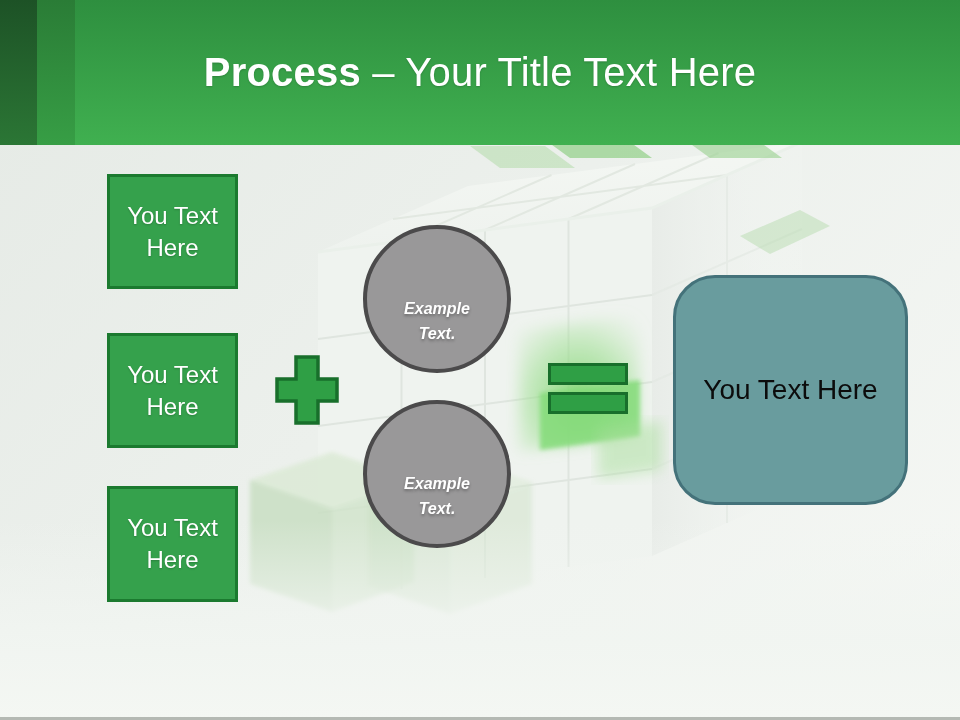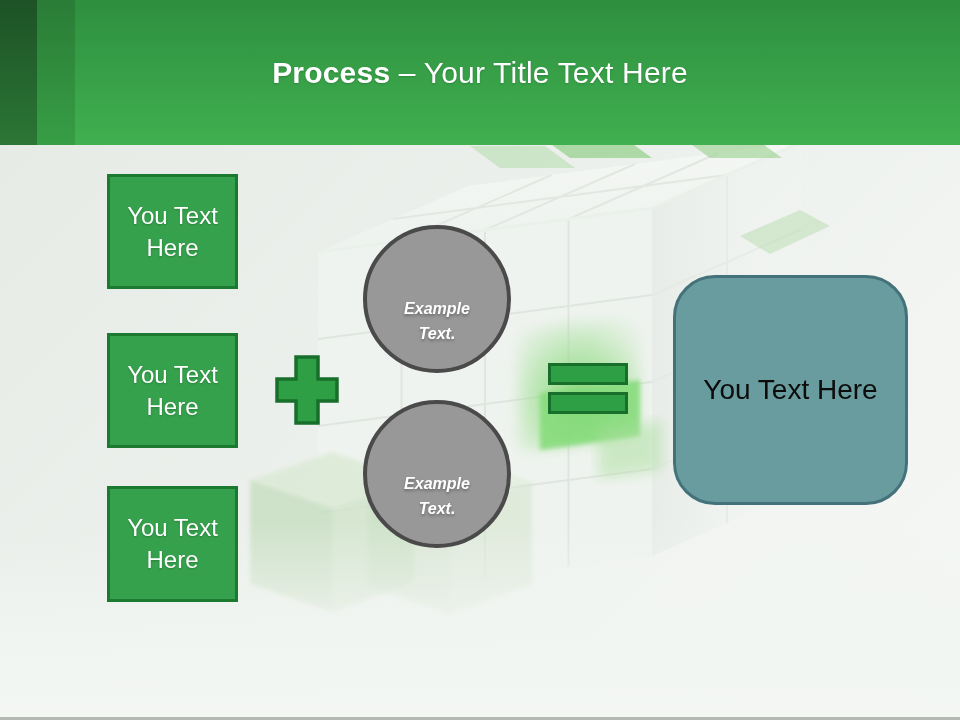--- a/index.html
+++ b/index.html
@@ -11,21 +11,21 @@
   
   .header{
     position:absolute;left:0;top:0;width:960px;height:145px;
     background:linear-gradient(180deg,var(--header-top,#2e8f3f) 0%,var(--header-bottom,#40b050) 100%);
     display:flex;align-items:center;justify-content:center;
   }
   .stripe{position:absolute;top:0;height:145px;}
   .s1{left:0;width:37px;background:linear-gradient(180deg,#1d5226 0%,#2b7635 100%);}
   .s2{left:37px;width:38px;background:linear-gradient(180deg,#2a7c36 0%,#379e45 100%);}
   .title{
-    margin:0;padding:0;color:#ffffff;font-size:30px;font-weight:400;
+    margin:0;padding:0;color:#ffffff;font-size:40px;font-weight:400;
     letter-spacing:.2px;text-shadow:0 1px 2px rgba(0,0,0,.18);z-index:2;
   }
   .t-bold{font-weight:700;}
   
   .cube{position:absolute;left:0;top:0;z-index:0;}
   
   .gbox{
     position:absolute;left:107px;width:131px;height:115px;box-sizing:border-box;
     background:var(--box-green,#35a14c);
     border:3px solid var(--box-border,#1b7a2f);

